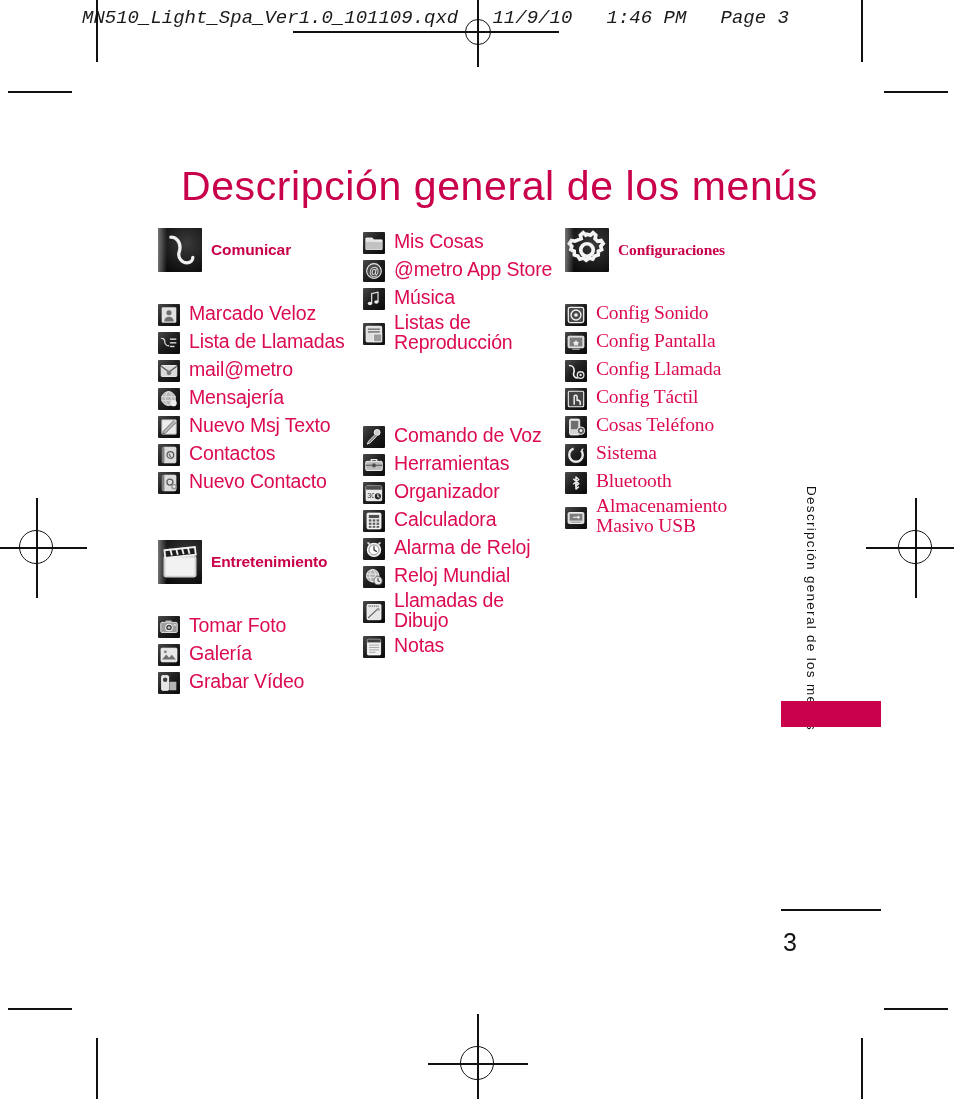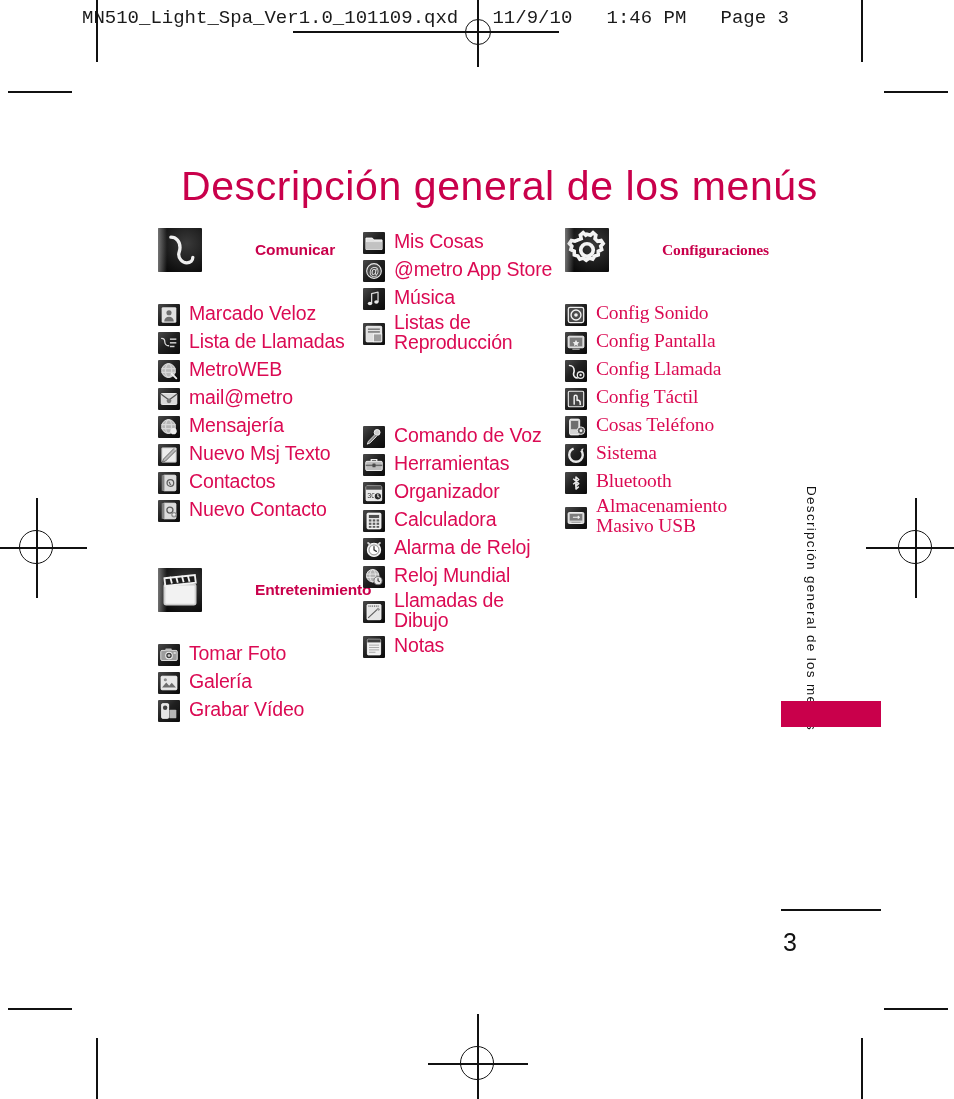--- a/index.html
+++ b/index.html
@@ -20,20 +20,21 @@
   .print-header {
     position: absolute;
     top: 0; left: 0;
     width: 954px;
     height: 40px;
     font-family: "Liberation Mono", "DejaVu Sans Mono", monospace;
     font-size: 19px;
     color: #1a1a1a;
     white-space: pre;
     letter-spacing: 0px;
+    font-style: italic;
   }
   .print-header .ph-text {
     position: absolute;
     left: 82px;
     top: 7px;
   }
 
   
   .hdr-rule-left {
     position: absolute;
@@ -128,21 +129,20 @@
   }
   .col-1 { left: 158px; width: 200px; }
   .col-2 { left: 363px; width: 200px; }
   .col-3 { left: 565px; width: 215px; font-family: Liberation Serif, serif; }
 
   
   .cat {
     display: flex;
     align-items: center;
     margin-bottom: 4px;
-    gap: 44px;
   }
   .cat-icon {
     width: 44px;
     height: 44px;
     flex: 0 0 44px;
     position: relative;
     background: radial-gradient(circle at 65% 35%, #3a3a3a 0%, #1a1a1a 55%, #000 100%);
     border-radius: 1px;
     overflow: hidden;
   }
@@ -304,31 +304,20 @@
               <rect x="13" y="7" width="7" height="1.6" fill="#cfcfcf"></rect>
               <rect x="13" y="11" width="7" height="1.6" fill="#cfcfcf"></rect>
               <rect x="13" y="15" width="5" height="1.6" fill="#cfcfcf"></rect>
             </svg>
           </div>
           <div class="item-label">Lista de Llamadas</div>
         </div>
         <div class="item">
           <div class="item-icon">
             <svg width="22" height="22" viewBox="0 0 24 24" aria-hidden="true">
-              <circle cx="11.5" cy="11.5" r="7.5" fill="#b9b9b9" stroke="#f0f0f0" stroke-width="1"></circle>
-              <ellipse cx="11.5" cy="11.5" rx="3.4" ry="7.5" stroke="#d8d8d8" fill="none" stroke-width="1.4" stroke-linecap="round" stroke-linejoin="round"></ellipse>
-              <path d="M4.4 9.4h14.2M4.4 13.6h14.2" stroke="#d8d8d8" fill="none" stroke-width="1.4" stroke-linecap="round" stroke-linejoin="round"></path>
-              <path d="M15 15l5 5" stroke="#f0f0f0" stroke-width="2" stroke-linecap="round"></path>
-            </svg>
-          </div>
-          <div class="item-label">MetroWEB</div>
-        </div>
-        <div class="item">
-          <div class="item-icon">
-            <svg width="22" height="22" viewBox="0 0 24 24" aria-hidden="true">
               <rect x="3.5" y="6" width="17" height="12" rx="1" fill="#d9d9d9" stroke="#f2f2f2" stroke-width="1"></rect>
               <path d="M3.5 6.8L12 13l8.5-6.2" stroke="#555" fill="none" stroke-width="1.4"></path>
               <circle cx="12" cy="14" r="2.6" fill="#7a7a7a"></circle>
             </svg>
           </div>
           <div class="item-label">mail@metro</div>
         </div>
         <div class="item">
           <div class="item-icon">
             <svg width="22" height="22" viewBox="0 0 24 24" aria-hidden="true">

